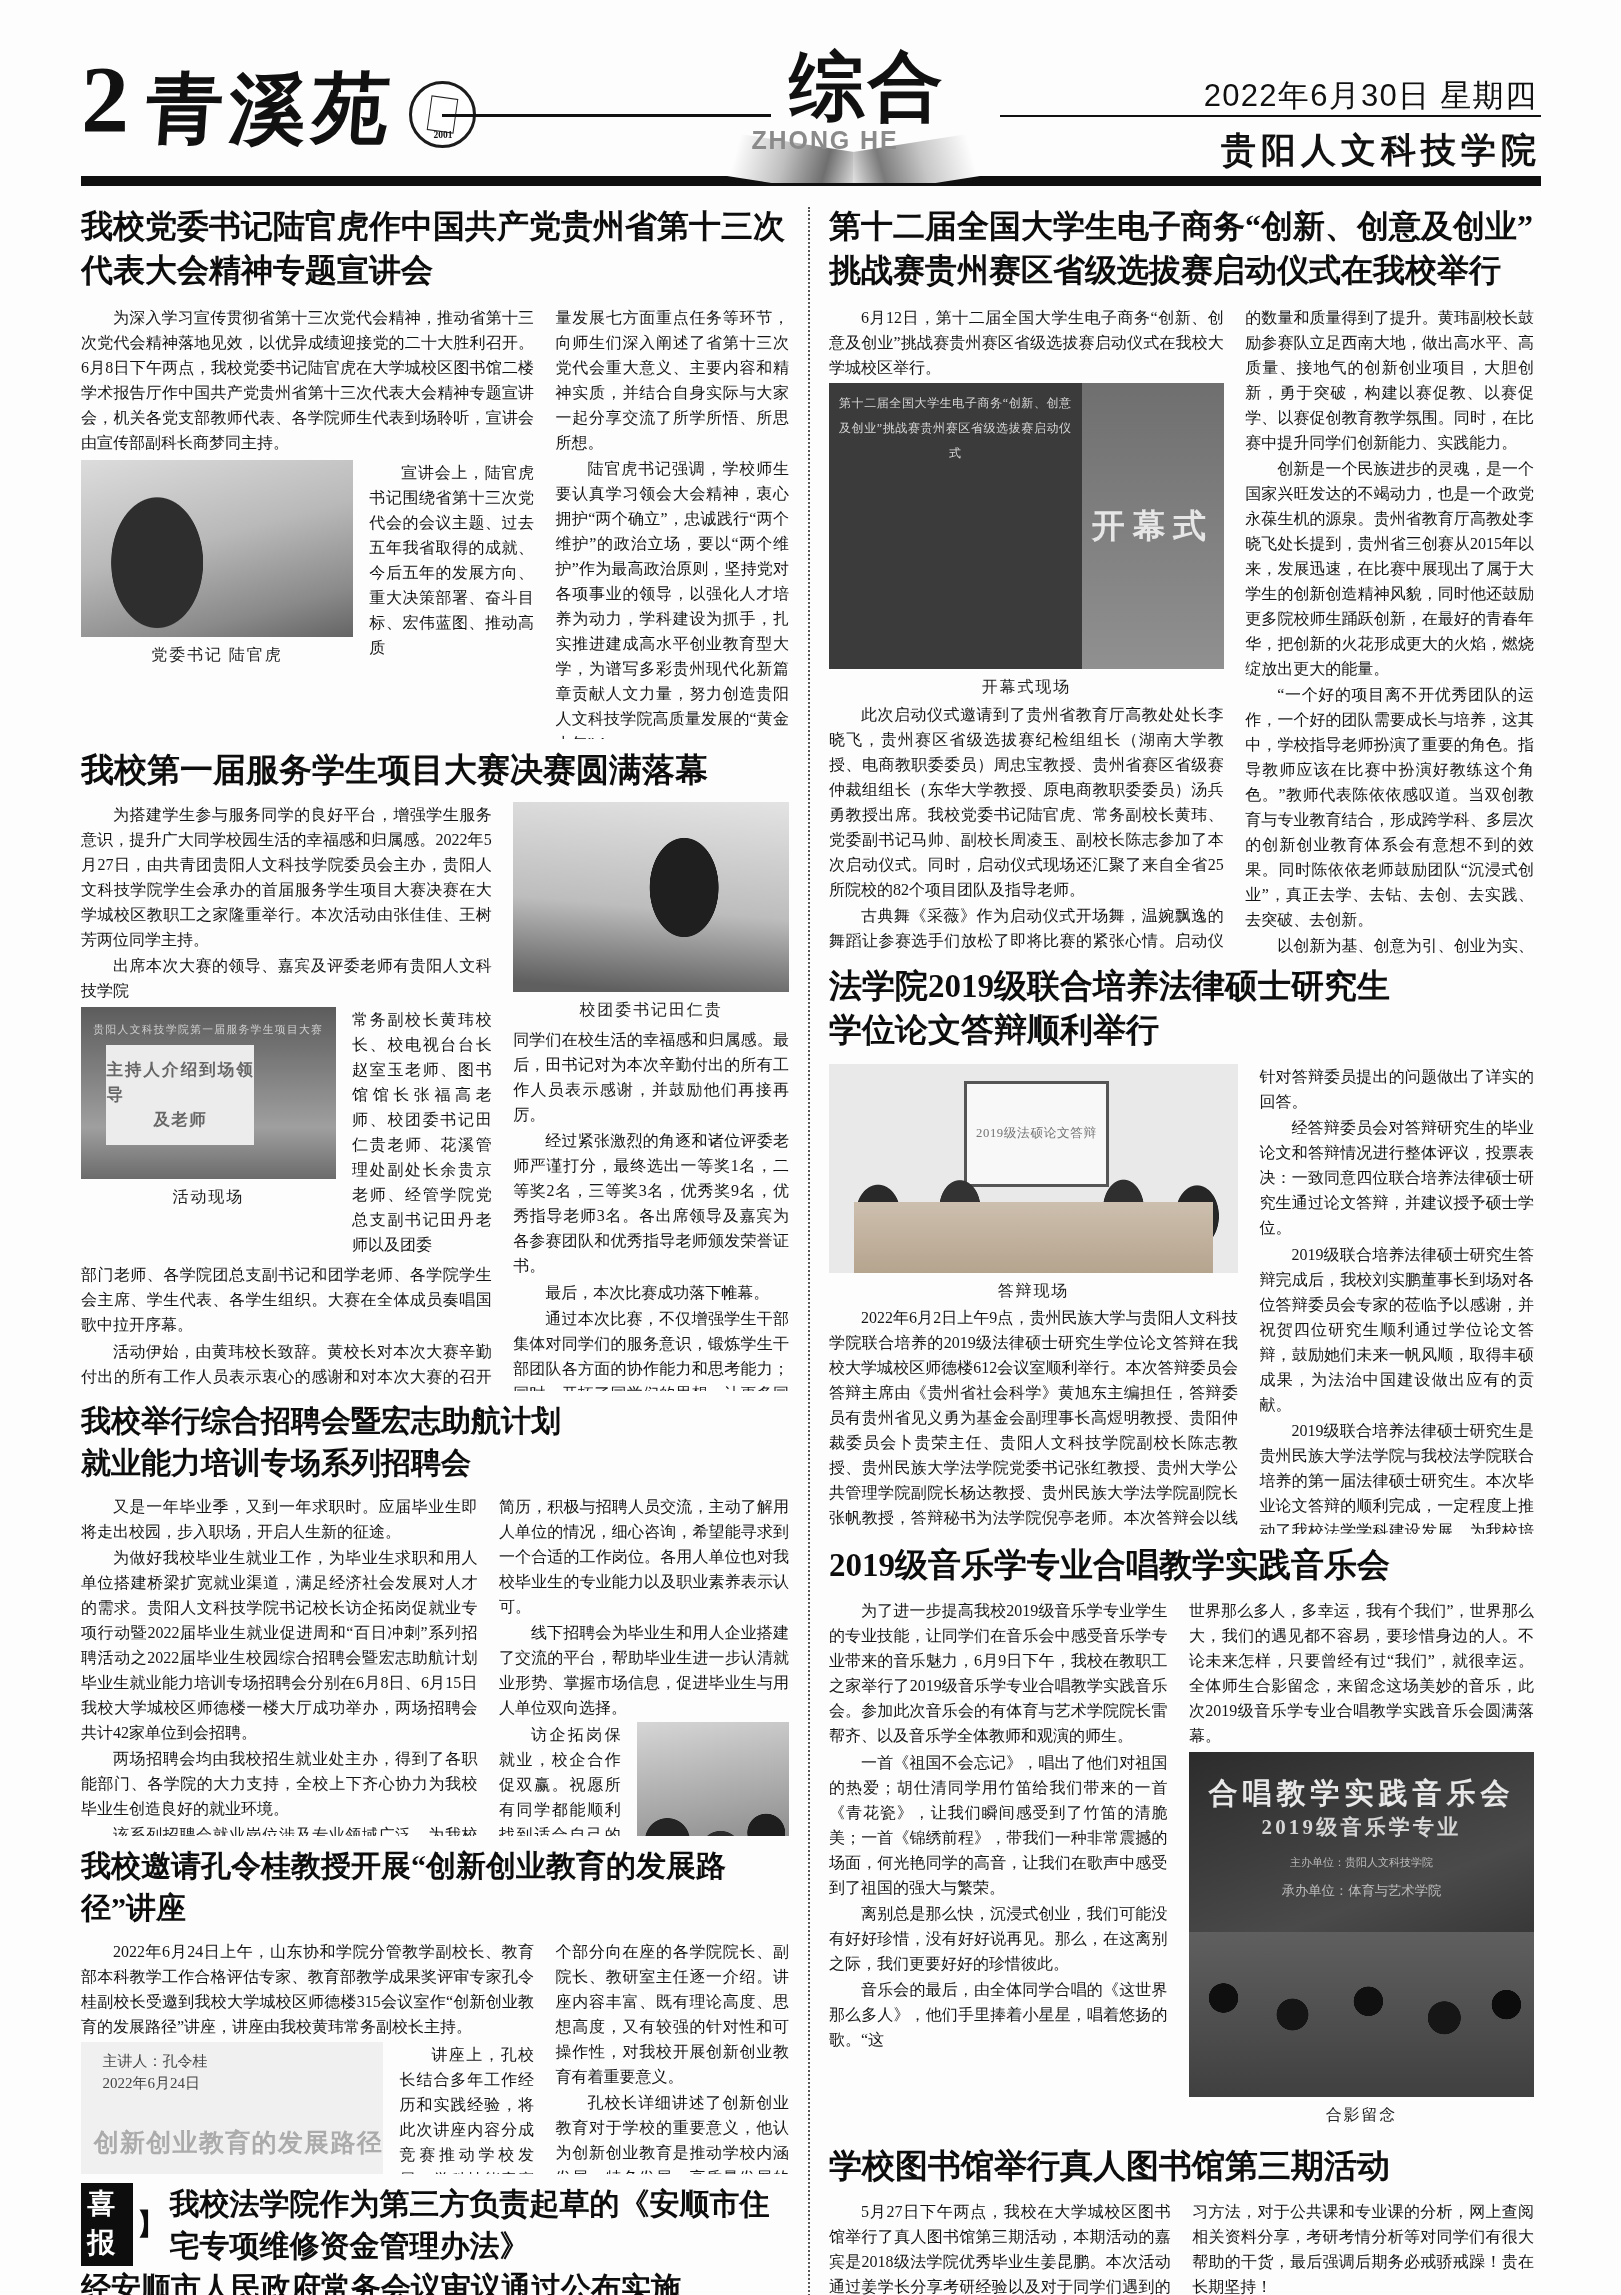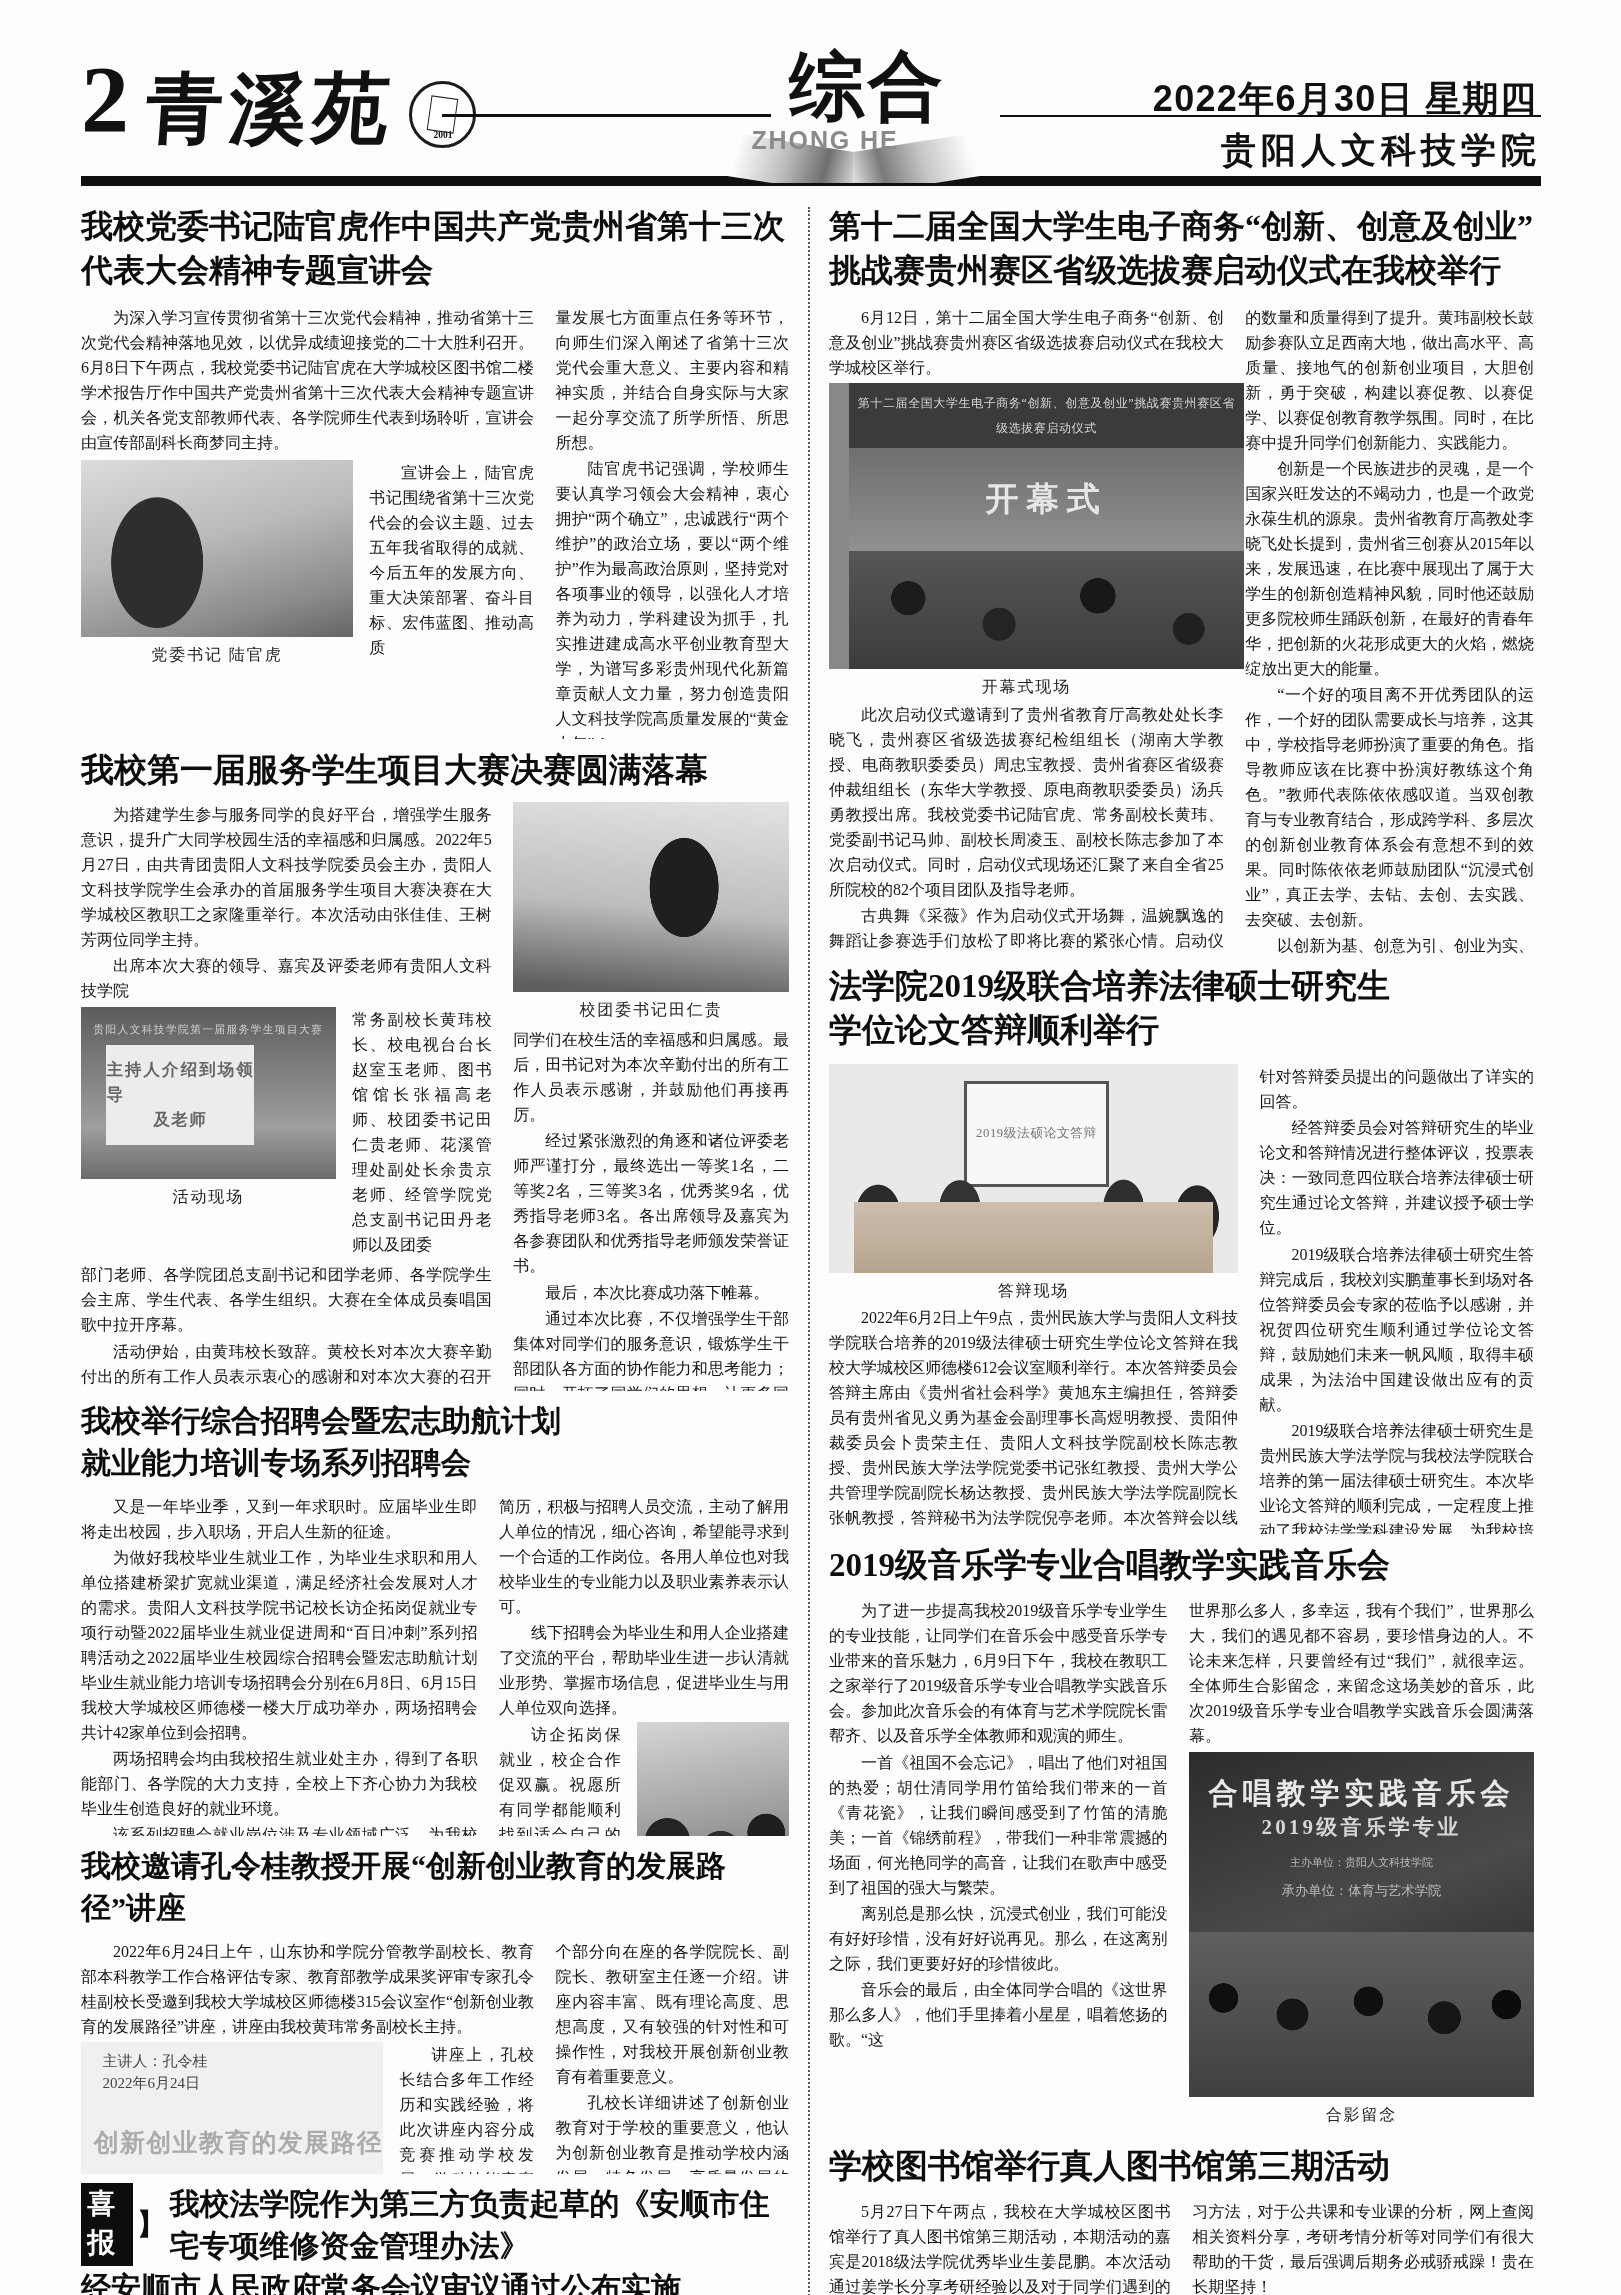--- a/index.html
+++ b/index.html
@@ -22,21 +22,21 @@
               font-family:"Liberation Sans",sans-serif;z-index:2;}
   .book{position:absolute;left:646px;top:106px;width:253px;height:58px;z-index:1;overflow:hidden;}
   .book:before{content:"";position:absolute;left:0;top:16.5px;width:127px;height:44px;
                background:linear-gradient(105deg,#fdfdfd 10%,#bfbfbf 45%,#6f6f6f 75%,#e5e5e5 100%);
                transform:skewY(9deg);}
   .book:after{content:"";position:absolute;right:0;top:16.5px;width:127px;height:44px;
               background:linear-gradient(255deg,#fdfdfd 10%,#c6c6c6 45%,#7a7a7a 75%,#eeeeee 100%);
               transform:skewY(-9deg);}
   .zhonghe{position:absolute;left:0;right:57px;top:1.3px;text-align:center;font-family:"Liberation Sans",sans-serif;
            font-weight:900;font-size:25px;color:#8a8a8a;letter-spacing:1.9px;z-index:2;}
-  .date{position:absolute;right:3.8px;top:56px;font-size:36px;font-weight:700;font-family:"Liberation Sans",sans-serif;letter-spacing:1.3px;}
+  .date{position:absolute;right:3.8px;top:56px;font-size:31px;font-weight:400;font-family:"Liberation Sans",sans-serif;letter-spacing:1.3px;}
   .inst{position:absolute;right:0;top:108px;font-size:35px;font-weight:600;letter-spacing:5px;}
   .header-bar{height:9.5px;background:#101010;margin-bottom:18px;}
   
   .columns{display:flex;align-items:stretch;}
   .col-main{width:708px;}
   .divider{width:0;border-left:2.5px dotted #555;margin:3.8px 19px 19px 19px;}
   
   .art{overflow:hidden;margin-bottom:9px;}
   .hl{font-weight:900;text-align:left;font-family:"Liberation Serif",serif;color:#0d0d0d;}
   .hl1{font-size:32px;line-height:1.38;}
@@ -62,21 +62,21 @@
             radial-gradient(circle 35px at 55% 82%,#2c2c2c 58%,rgba(0,0,0,0) 60%),
             radial-gradient(circle 32px at 85% 70%,#1e1e1e 58%,rgba(0,0,0,0) 60%),
             linear-gradient(170deg,#d6d6d6,#a8a8a8 50%,#777);}
   .ph-lecture{display:flex;flex-direction:column;background:#f0f0f0;gap:32px;}
   .ph-lecture .d-meta{color:#444;font-size:15px;line-height:21.5px;padding:9px 0 0 21.5px;}
   .ph-lecture .d-title{color:#ababab;font-size:25px;font-weight:900;letter-spacing:1.3px;padding:3.8px 0 3.8px 12.7px;white-space:nowrap;}
   .ph-lecture .d-crowd{flex:1;background:radial-gradient(circle 44px at 25% 60%,#181818 58%,rgba(0,0,0,0) 60%),
         radial-gradient(circle 41px at 60% 72%,#222 58%,rgba(0,0,0,0) 60%),
         radial-gradient(circle 37px at 88% 58%,#101010 58%,rgba(0,0,0,0) 60%),
         linear-gradient(180deg,#9f9f9f,#5a5a5a 60%,#3a3a3a);}
-  .ph-open{display:flex;flex-direction:column;background:#888;padding-left:20px;}
+  .ph-open{display:flex;flex-direction:row;background:#888;}
   .ph-open .ob-band{background:#3b3b3b;color:#d8d8d8;font-size:12px;letter-spacing:0.6px;text-align:center;padding:7.6px 3.8px;}
   .ph-open .ob-screen{flex:0 0 36%;background:linear-gradient(180deg,#6f6f6f,#909090);display:flex;align-items:center;justify-content:center;
         color:#e6e6e6;font-size:33px;font-weight:900;letter-spacing:7.6px;}
   .ph-open .ob-crowd{flex:1;background:radial-gradient(circle 29px at 15% 40%,#1c1c1c 58%,rgba(0,0,0,0) 60%),
         radial-gradient(circle 28px at 38% 62%,#242424 58%,rgba(0,0,0,0) 60%),
         radial-gradient(circle 30px at 63% 38%,#181818 58%,rgba(0,0,0,0) 60%),
         radial-gradient(circle 27px at 86% 66%,#202020 58%,rgba(0,0,0,0) 60%),
         linear-gradient(180deg,#565656,#3c3c3c);}
   .ph-defense{background:#e9e9e9;}
   .ph-defense .scr{position:absolute;left:33%;top:8%;width:34%;height:48%;background:#f8f8f8;border:3.8px solid #555;

